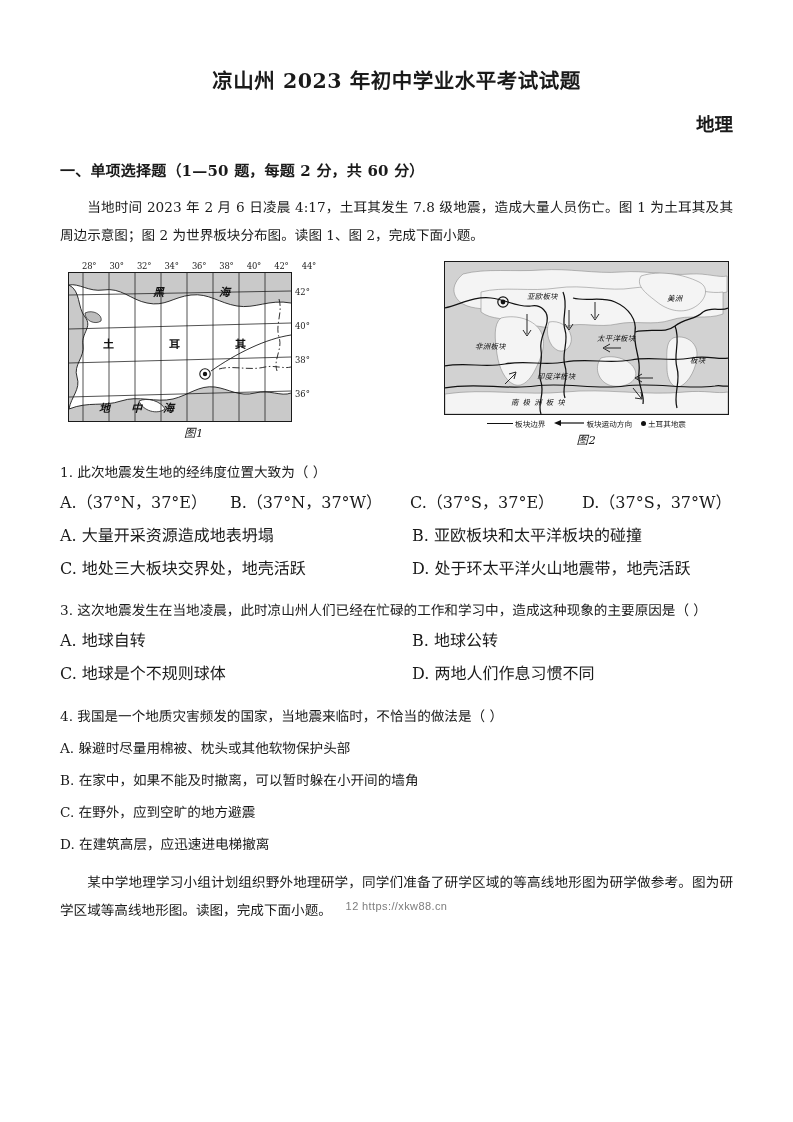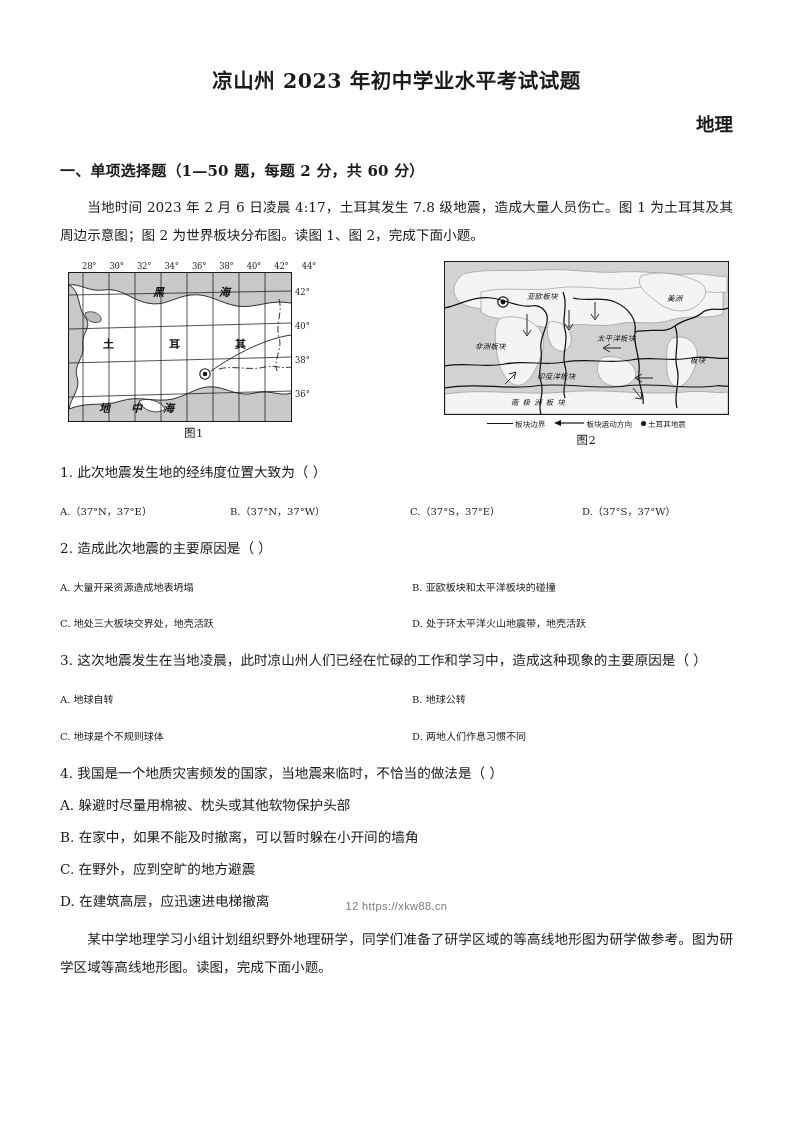--- a/index.html
+++ b/index.html
@@ -55,23 +55,23 @@
     text-indent: 2em;
   }
   .q-stem {
     font-size: 13.6px;
     line-height: 2.07;
     margin: 11px 0 0 0;
     text-align: justify;
   }
   .opt-row {
     display: flex;
-    font-size: 10px;
+    font-size: 16px;
     line-height: 2.07;
-    margin-top: 16px;
+    margin-top: 0;
   }
   .opt-row .opt {
     flex: 0 0 auto;
   }
   .opt-row.two-col .opt:nth-child(1) { width: 352px; }
   .opt-row.four-col .opt:nth-child(1) { width: 170px; }
   .opt-row.four-col .opt:nth-child(2) { width: 180px; }
   .opt-row.four-col .opt:nth-child(3) { width: 172px; }
   .opt-stack .opt {
     font-size: 13.6px;
@@ -87,20 +87,21 @@
     margin: 12px 0 0 0;
     padding: 0 4px 0 8px;
     gap: 24px;
   }
   .fig-block { position: relative; }
   .fig-caption {
     text-align: center;
     font-size: 11.5px;
     margin-top: 2px;
     letter-spacing: 0.5px;
+    font-style: italic;
   }
 
   
   .fig1-wrap { width: 252px; }
   .fig1-lonrow {
     display: flex;
     justify-content: space-between;
     padding: 0 4px 0 14px;
     font-size: 8.4px;
     letter-spacing: -0.2px;
@@ -393,21 +394,20 @@
   </div>
 
   <div class="q-stem">1. 此次地震发生地的经纬度位置大致为（     ）</div>
   <div class="opt-row four-col">
     <span class="opt coord">A.（37°N，37°E）</span>
     <span class="opt coord">B.（37°N，37°W）</span>
     <span class="opt coord">C.（37°S，37°E）</span>
     <span class="opt coord">D.（37°S，37°W）</span>
   </div>
 
-  <div class="q-stem">2. 造成此次地震的主要原因是（     ）</div>
   <div class="opt-row two-col">
     <span class="opt">A. 大量开采资源造成地表坍塌</span>
     <span class="opt">B. 亚欧板块和太平洋板块的碰撞</span>
   </div>
   <div class="opt-row two-col">
     <span class="opt">C. 地处三大板块交界处，地壳活跃</span>
     <span class="opt">D. 处于环太平洋火山地震带，地壳活跃</span>
   </div>
 
   <div class="q-stem">3. 这次地震发生在当地凌晨，此时凉山州人们已经在忙碌的工作和学习中，造成这种现象的主要原因是（     ）</div>

